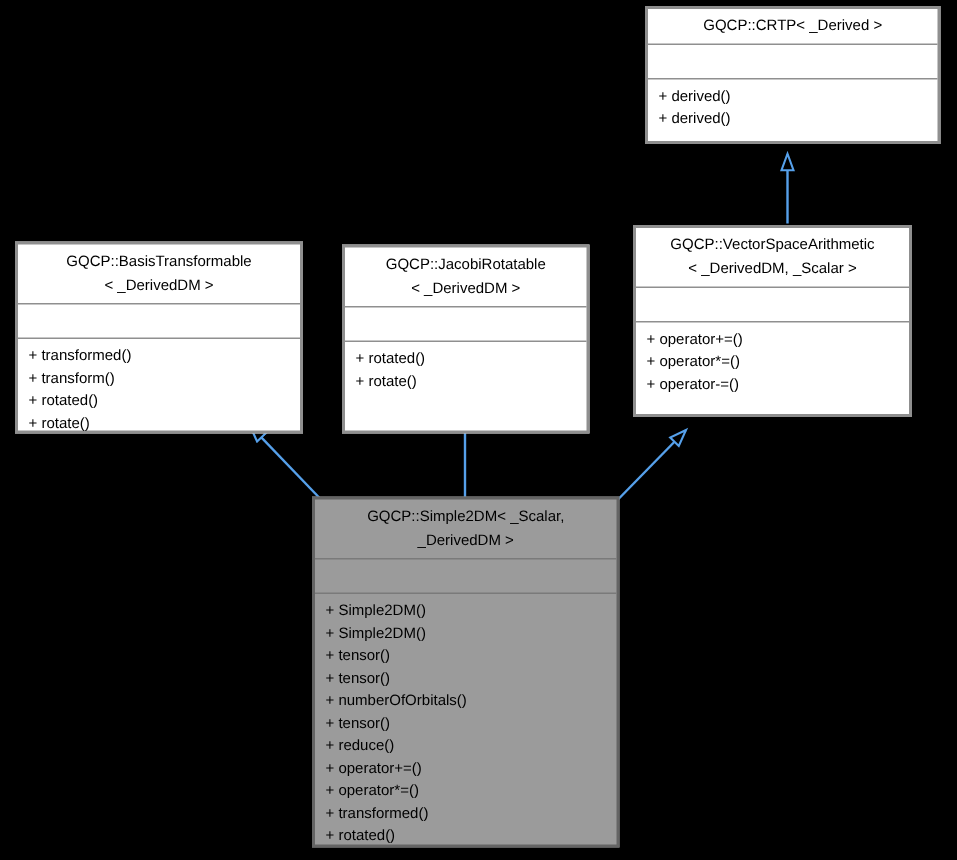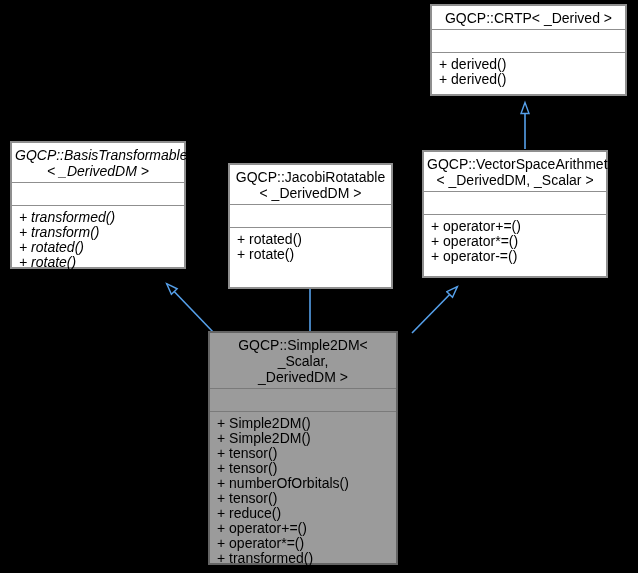--- a/index.html
+++ b/index.html
@@ -6,21 +6,21 @@
     margin: 0;
     padding: 0;
     background: var(--bg, #000);
   }
   #stage {
     position: relative;
     width: 638px;
     height: 573px;
     background: var(--bg, #000);
     font-family: "Liberation Sans", "DejaVu Sans", sans-serif;
-    font-size: 14px;
+    font-size: 10px;
     color: var(--txt, #000);
     overflow: hidden;
     border-radius: 13px;
   }
   #edges {
     position: absolute;
     left: 0; top: 0;
     z-index: 1;
   }
   .edge {
@@ -84,21 +84,21 @@
 
   <div class="node" style="left:430px; top:4px; width:197px; height:92px;">
     <div class="title">GQCP::CRTP&lt; _Derived &gt;</div>
     <div class="attrs"></div>
     <div class="members">
         <div class="member-line">+ derived()</div>
         <div class="member-line">+ derived()</div>
       </div>
   </div>
 
-  <div class="node" style="left:10px; top:141px; width:176px; height:128px;font-style:italic;">
+  <div class="node" style="left:10px; top:161px; width:192px; height:128px;">
     <div class="title">GQCP::BasisTransformable
 &lt; _DerivedDM &gt;</div>
     <div class="attrs"></div>
     <div class="members">
         <div class="member-line">+ transformed()</div>
         <div class="member-line">+ transform()</div>
         <div class="member-line">+ rotated()</div>
         <div class="member-line">+ rotate()</div>
       </div>
   </div>
@@ -117,21 +117,21 @@
     <div class="title">GQCP::VectorSpaceArithmetic
 &lt; _DerivedDM, _Scalar &gt;</div>
     <div class="attrs"></div>
     <div class="members">
         <div class="member-line">+ operator+=()</div>
         <div class="member-line">+ operator*=()</div>
         <div class="member-line">+ operator-=()</div>
       </div>
   </div>
 
-  <div class="node selected" style="left:208px; top:331px; width:190px; height:234px;">
+  <div class="node selected" style="left:208px; top:331px; width:205px; height:234px;">
     <div class="title">GQCP::Simple2DM&lt; _Scalar,
 _DerivedDM &gt;</div>
     <div class="attrs"></div>
     <div class="members">
         <div class="member-line">+ Simple2DM()</div>
         <div class="member-line">+ Simple2DM()</div>
         <div class="member-line">+ tensor()</div>
         <div class="member-line">+ tensor()</div>
         <div class="member-line">+ numberOfOrbitals()</div>
         <div class="member-line">+ tensor()</div>

